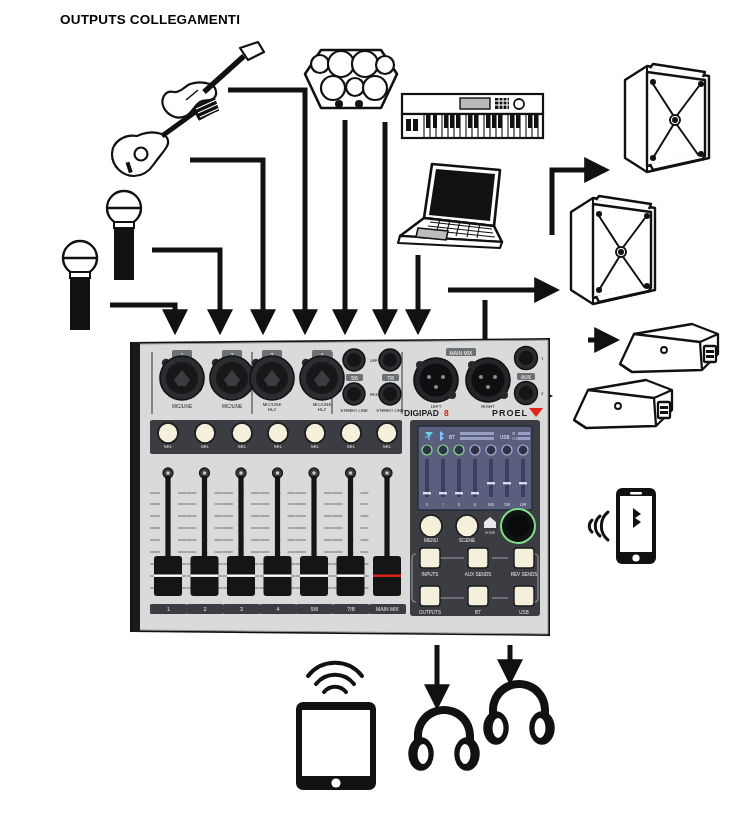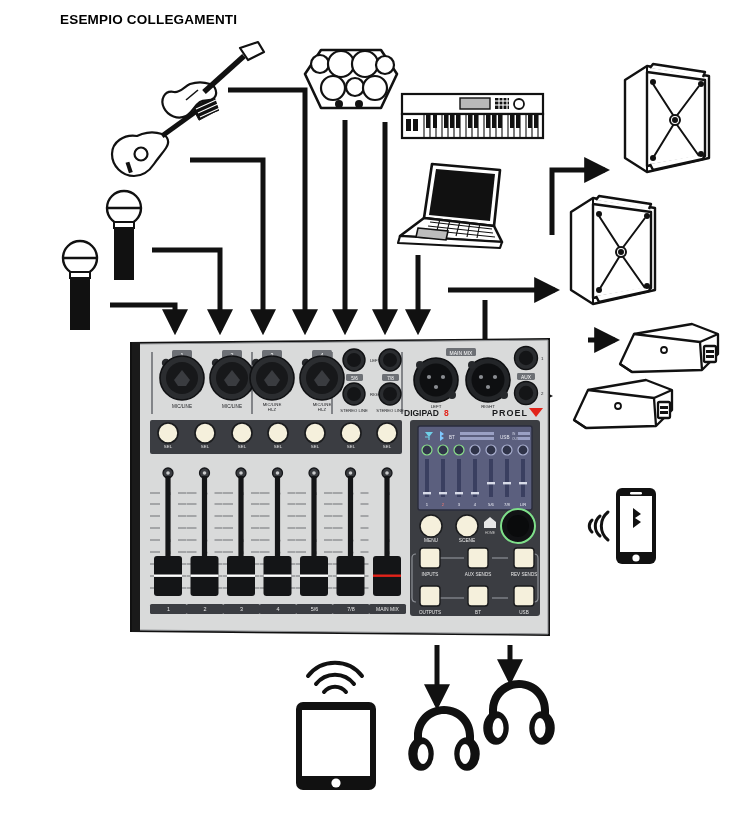--- a/index.html
+++ b/index.html
@@ -8,21 +8,21 @@
   .stage{position:absolute;left:0;top:0;width:747px;height:813px;}
   .page-title{position:absolute;left:60px;top:12px;font-size:13.5px;font-weight:bold;letter-spacing:.2px;}
   svg{display:block;}
   .abs{position:absolute;}
 </style>
 </head>
 <body>
 
 <div class="stage">
 
-  <div class="page-title">ESEMPIO COLLEGAMENTI</div>
+  <div class="page-title">OUTPUTS COLLEGAMENTI</div>
 
   <svg class="abs" style="left:0;top:0;" width="747" height="813">
     <defs>
       <marker id="arw" viewBox="0 0 10 10" refX="8" refY="5" markerWidth="5.2" markerHeight="5.2" orient="auto-start-reverse">
         <path d="M0,0 L10,5 L0,10 z" fill="#111"></path>
       </marker>
     </defs>
     <g stroke="#111" stroke-width="5" fill="none" marker-end="url(#arw)">
 
       <path d="M110,305 L175,305 L175,330"></path>

